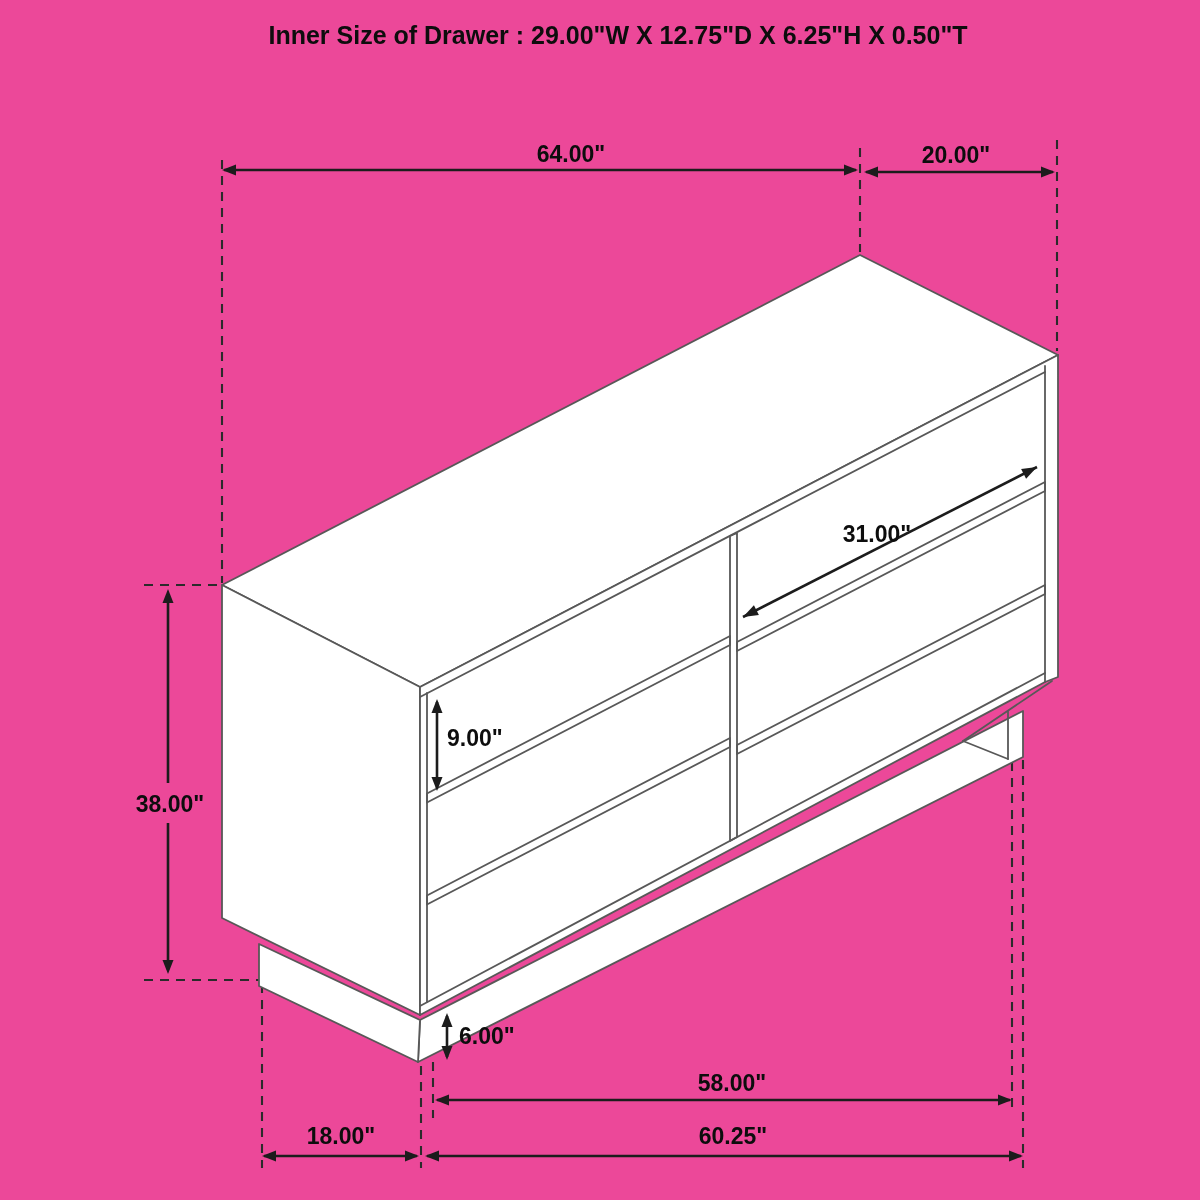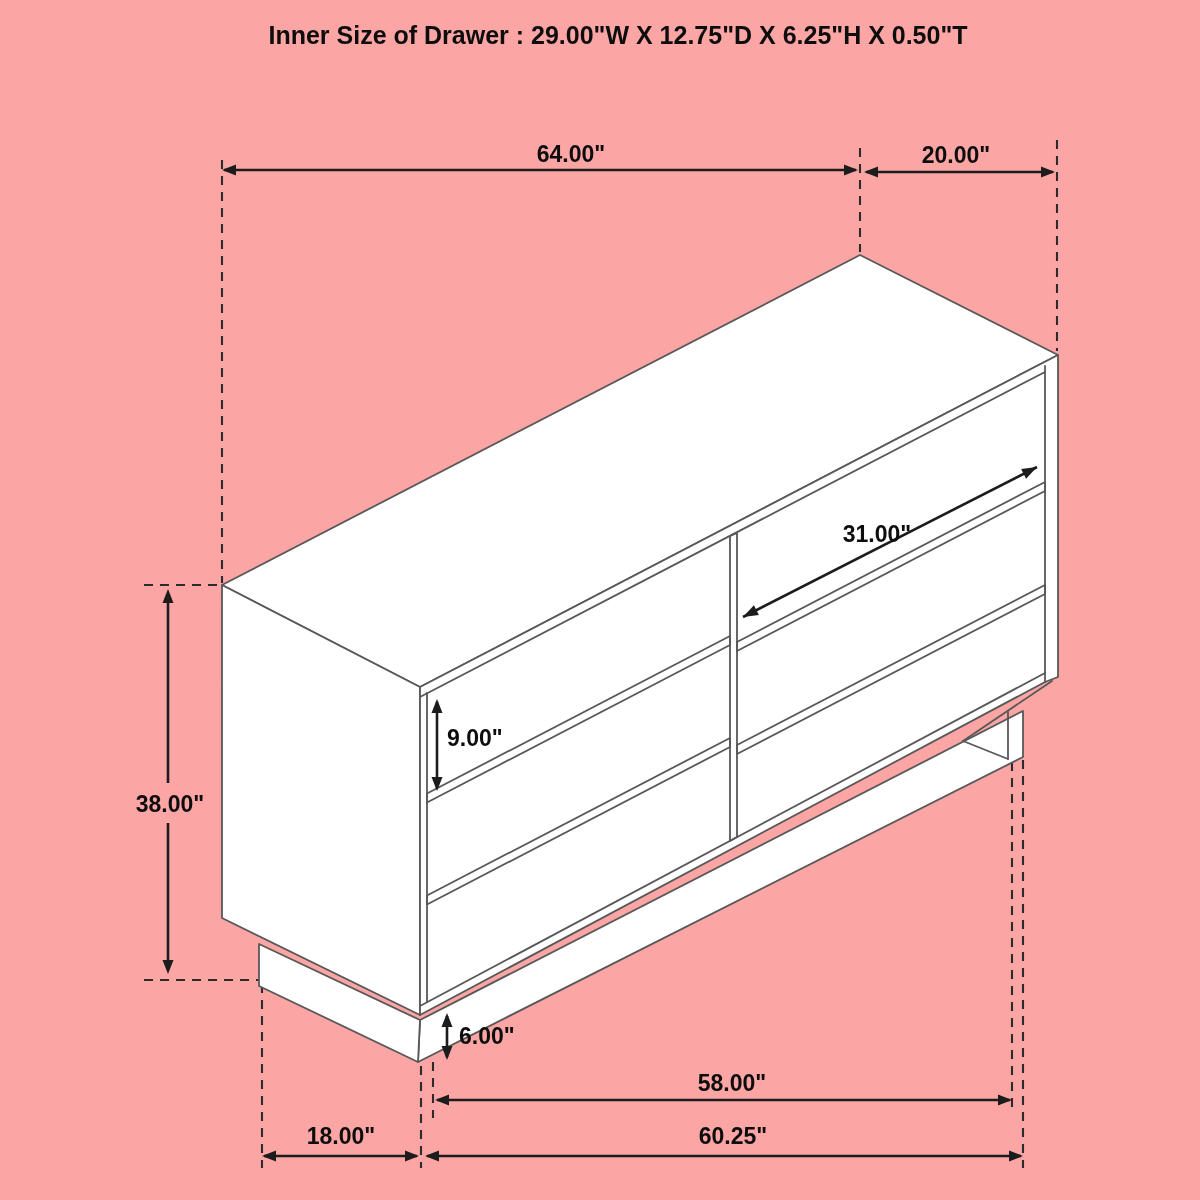--- a/index.html
+++ b/index.html
@@ -7,21 +7,21 @@
     padding: 0;
     background: #ffffff;
     width: 1200px;
     height: 1200px;
     font-family: "Liberation Sans", sans-serif;
   }
   .stage {
     position: relative;
     width: 1200px;
     height: 1200px;
-    background: #fca5a5;
+    background: #ec4899;
     overflow: hidden;
   }
   svg { display: block; }
   .edge {
     fill: none;
     stroke: #585858;
     stroke-width: 1.8;
     stroke-linejoin: round;
     stroke-linecap: round;
   }

